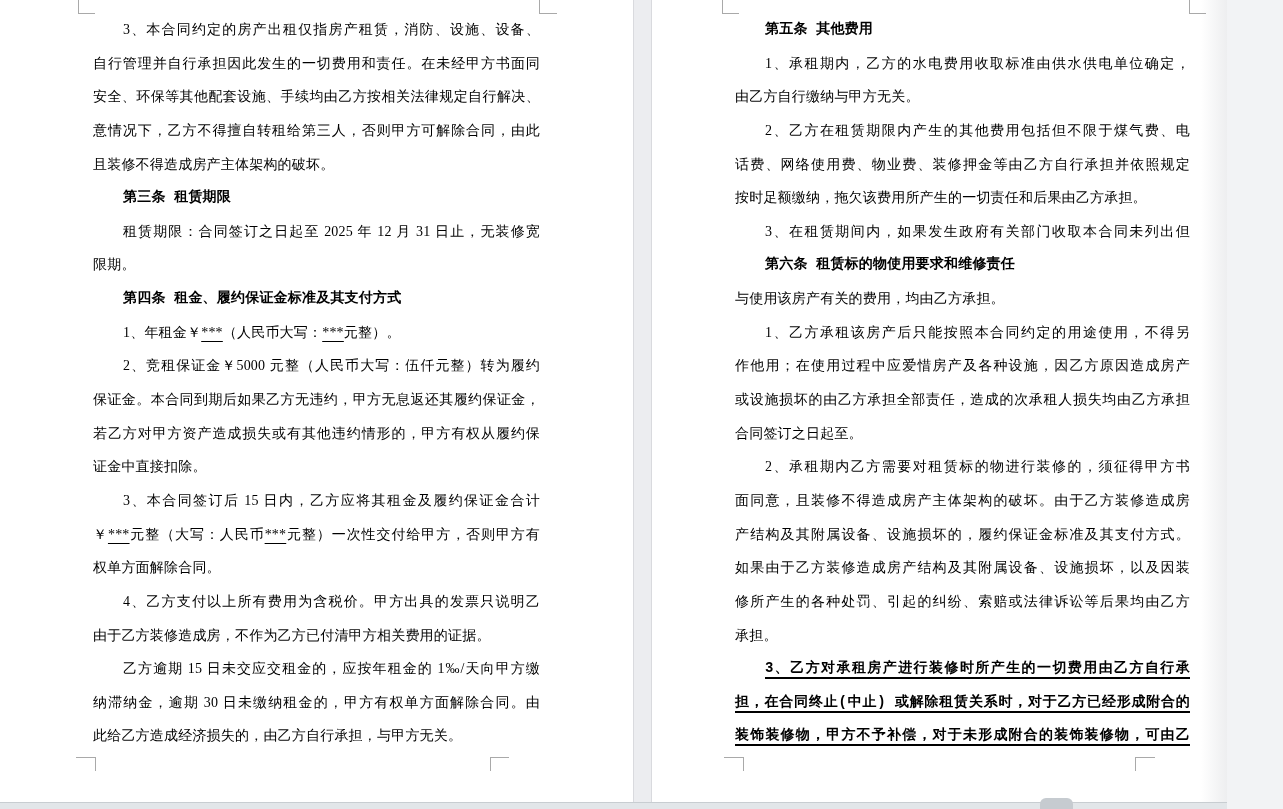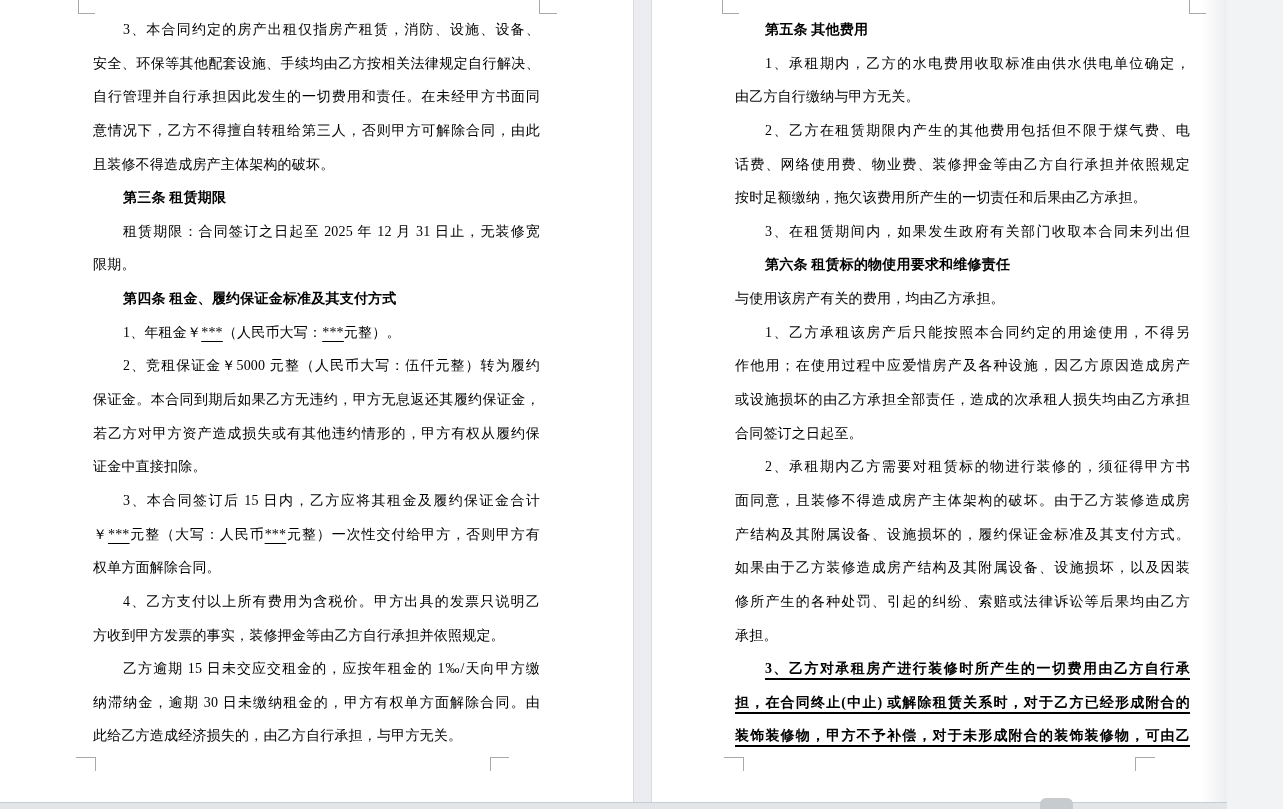--- a/index.html
+++ b/index.html
@@ -44,21 +44,21 @@
   .text-block{position:absolute;top:13px;font-size:14px;letter-spacing:0.2px;}
   .text-block.t1{left:93px;width:447px;}
   .text-block.t2{left:735px;width:455px;}
   .line{
     height:33.65px;line-height:33.65px;
     text-align:left;
     overflow:visible;
   }
   .line.j{text-align:justify;text-align-last:justify;}
   .line.ind{padding-left:30px;}
-  .line.b{font-weight:bold;}
+  .line.b{font-weight:bold;font-family:Liberation Mono, monospace;}
   .line.ul{
     text-decoration:underline;
     text-underline-offset:5px;
     text-decoration-thickness:1.5px;
   }
   .us{
     text-decoration:underline;
     text-underline-offset:4px;
   }
   .hbar{
@@ -86,38 +86,38 @@
   <div class="mark m-tr1"></div>
   <div class="mark m-bl1"></div>
   <div class="mark m-br1"></div>
   <div class="mark m-tl2"></div>
   <div class="mark m-tr2"></div>
   <div class="mark m-bl2"></div>
   <div class="mark m-br2"></div>
 
   <div class="text-block t1">
       <div class="line j ind">3、本合同约定的房产出租仅指房产租赁，消防、设施、设备、</div>
+      <div class="line j">自行管理并自行承担因此发生的一切费用和责任。在未经甲方书面同</div>
       <div class="line j">安全、环保等其他配套设施、手续均由乙方按相关法律规定自行解决、</div>
-      <div class="line j">自行管理并自行承担因此发生的一切费用和责任。在未经甲方书面同</div>
       <div class="line j">意情况下，乙方不得擅自转租给第三人，否则甲方可解除合同，由此</div>
       <div class="line">且装修不得造成房产主体架构的破坏。</div>
       <div class="line ind b">第三条 租赁期限</div>
       <div class="line j ind">租赁期限：合同签订之日起至 2025 年 12 月 31 日止，无装修宽</div>
       <div class="line">限期。</div>
       <div class="line ind b">第四条 租金、履约保证金标准及其支付方式</div>
       <div class="line ind">1、年租金￥<span class="us">***</span>（人民币大写：<span class="us">***</span>元整）。</div>
       <div class="line j ind">2、竞租保证金￥5000 元整（人民币大写：伍仟元整）转为履约</div>
       <div class="line j">保证金。本合同到期后如果乙方无违约，甲方无息返还其履约保证金，</div>
       <div class="line j">若乙方对甲方资产造成损失或有其他违约情形的，甲方有权从履约保</div>
       <div class="line">证金中直接扣除。</div>
       <div class="line j ind">3、本合同签订后 15 日内，乙方应将其租金及履约保证金合计</div>
       <div class="line j">￥<span class="us">***</span>元整（大写：人民币<span class="us">***</span>元整）一次性交付给甲方，否则甲方有</div>
       <div class="line">权单方面解除合同。</div>
       <div class="line j ind">4、乙方支付以上所有费用为含税价。甲方出具的发票只说明乙</div>
-      <div class="line">方收到甲方发票的事实，装修押金等由乙方自行承担并依照规定。</div>
+      <div class="line">由于乙方装修造成房，不作为乙方已付清甲方相关费用的证据。</div>
       <div class="line j ind">乙方逾期 15 日未交应交租金的，应按年租金的 1‰/天向甲方缴</div>
       <div class="line j">纳滞纳金，逾期 30 日未缴纳租金的，甲方有权单方面解除合同。由</div>
       <div class="line">此给乙方造成经济损失的，由乙方自行承担，与甲方无关。</div>
     </div>
   <div class="text-block t2">
       <div class="line ind b">第五条 其他费用</div>
       <div class="line j ind">1、承租期内，乙方的水电费用收取标准由供水供电单位确定，</div>
       <div class="line">由乙方自行缴纳与甲方无关。</div>
       <div class="line j ind">2、乙方在租赁期限内产生的其他费用包括但不限于煤气费、电</div>
       <div class="line j">话费、网络使用费、物业费、装修押金等由乙方自行承担并依照规定</div>

